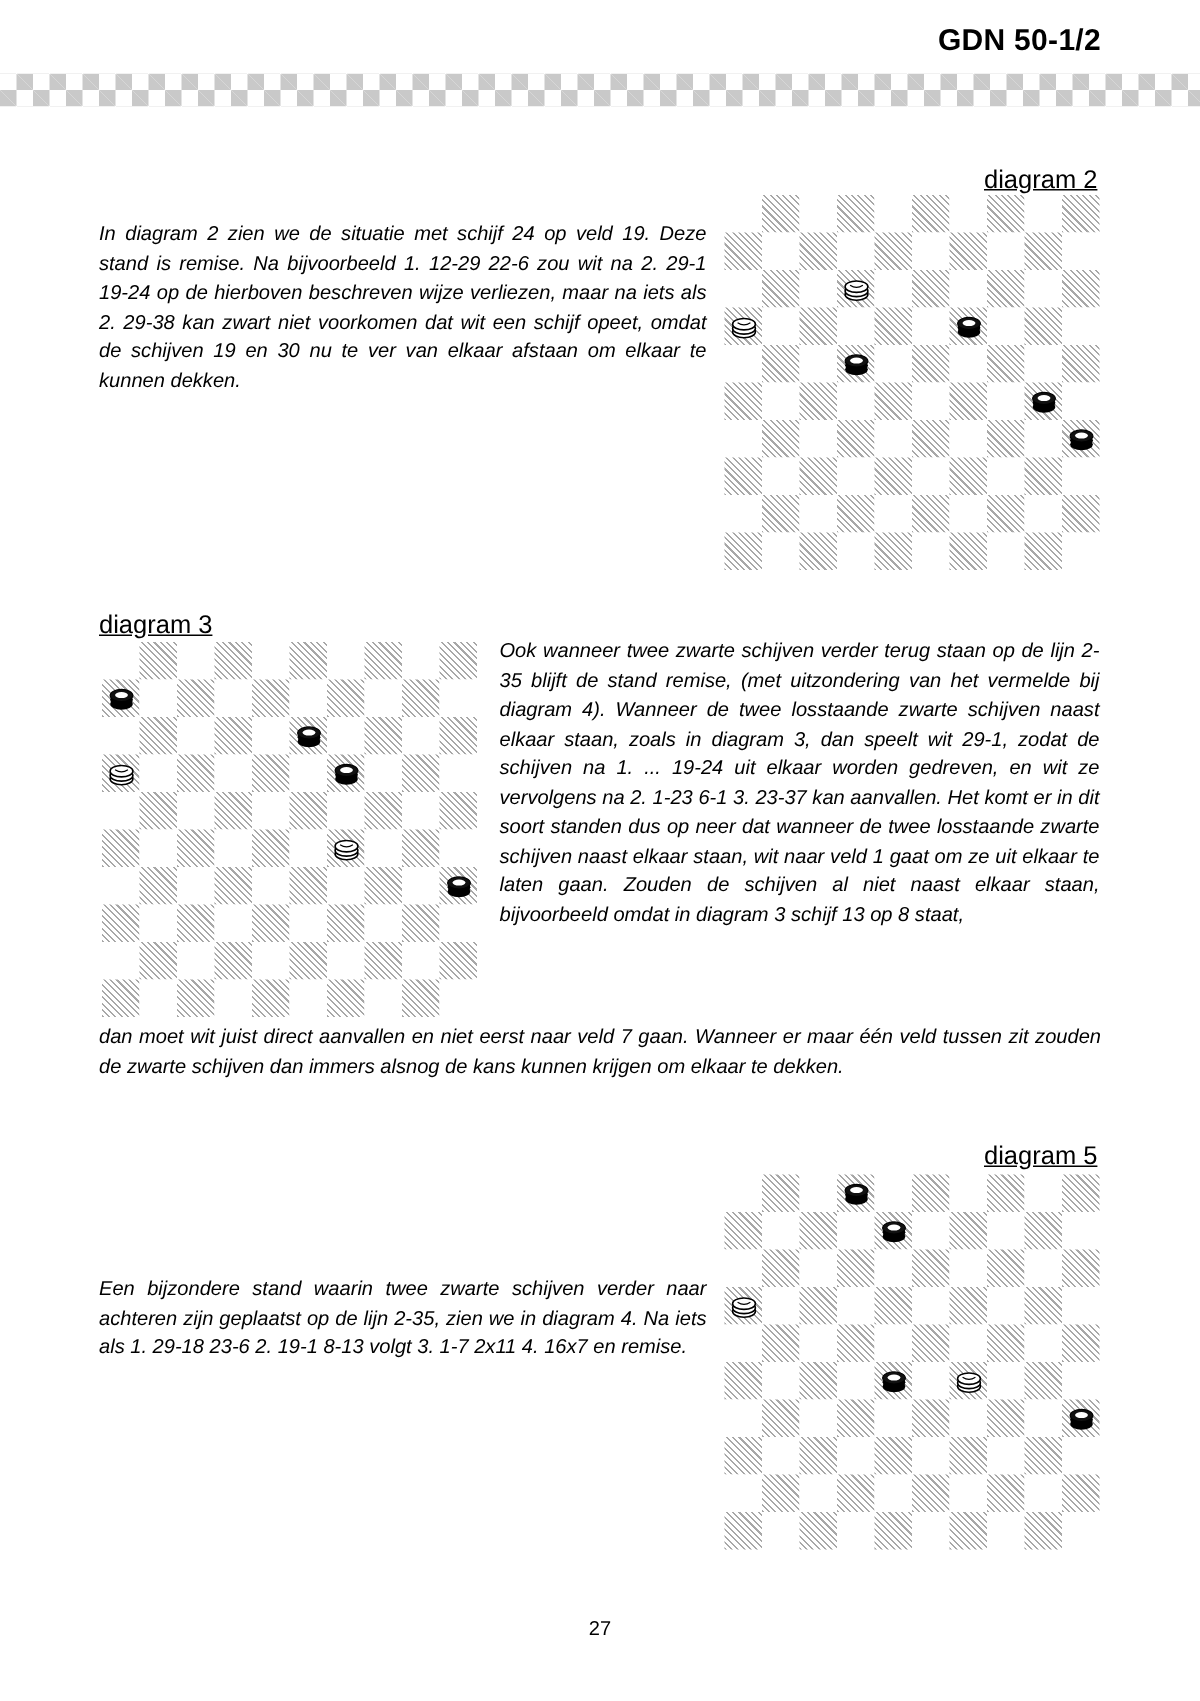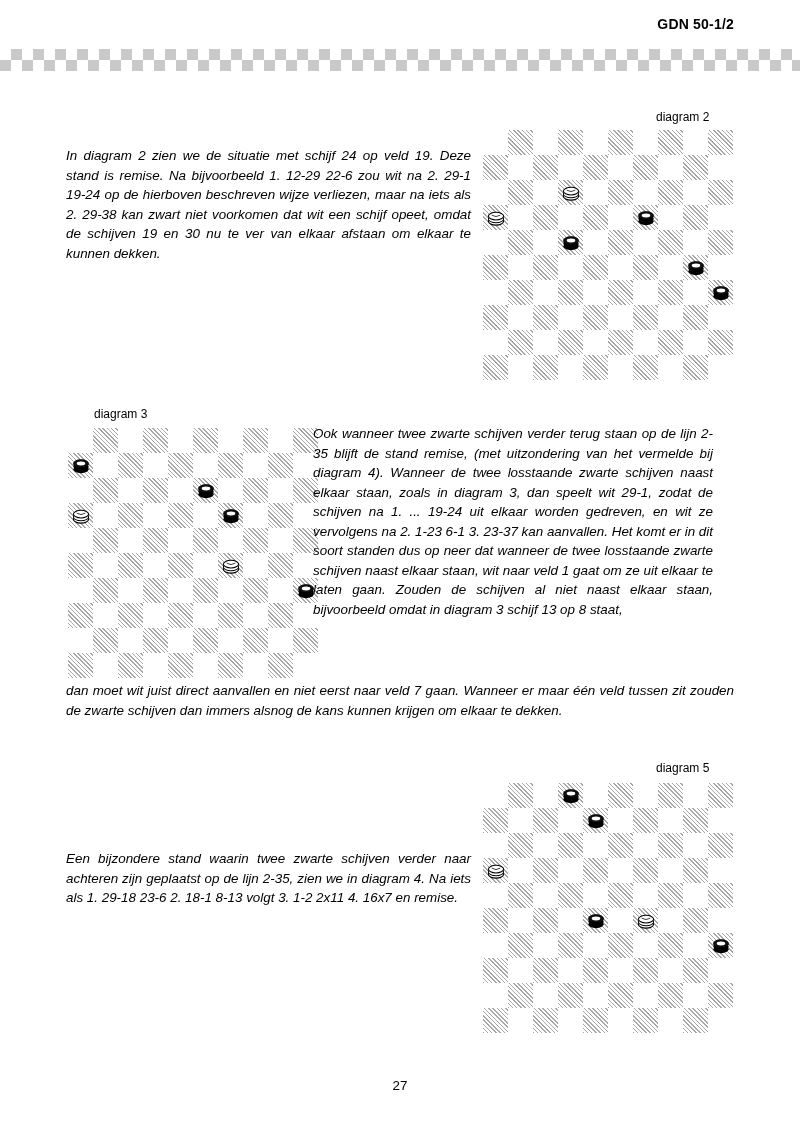--- a/index.html
+++ b/index.html
@@ -18,21 +18,21 @@
   .page-header {
     position: absolute;
     left: 0; top: 0;
     width: 800px;
     height: 70px;
   }
   .header-title {
     position: absolute;
     right: 66px;
     top: 16px;
-    font-size: 14px;
+    font-size: 20px;
     font-weight: bold;
     letter-spacing: 0.2px;
     font-family: "Liberation Sans", sans-serif;
   }
   .checker-rule {
     position: absolute;
     left: 0;
     top: 49px;
     width: 800px;
     height: 22px;
@@ -48,33 +48,34 @@
   .para {
     position: absolute;
     font-size: 13.4px;
     line-height: 19.5px;
     text-align: justify;
     text-justify: inter-word;
     font-family: "Liberation Sans", sans-serif;
     font-style: italic;
   }
   #para-diag2  { left: 66px;  top: 146px; width: 405px; }
-  #para-diag3  { left: 313px; top: 424px; width: 400px; }
+  #para-diag3  { left: 333px; top: 424px; width: 400px; }
   #para-full   { left: 66px;  top: 681px; width: 668px; }
   #para-diag4  { left: 66px;  top: 849px; width: 405px; }
 
   
   .caption {
     position: absolute;
-    font-size: 12px;
+    font-size: 17px;
     font-family: "Liberation Sans", sans-serif;
     white-space: nowrap;
+    text-decoration: underline;
   }
   #cap-diag2 { left: 656px; top: 110px; }
-  #cap-diag3 { left: 66px;  top: 407px; margin-left: 28px; }
+  #cap-diag3 { left: 66px;  top: 407px; }
   #cap-diag4 { left: 656px; top: 761px; }
 
   
   .board {
     position: absolute;
     width: 250px;
     height: 250px;
     background: #ffffff;
     display: grid;
     grid-template-columns: repeat(10, 25px);
@@ -602,15 +603,15 @@
     <div class="sq dark"></div>
     <div class="sq light"></div>
     <div class="sq dark"></div>
     <div class="sq light"></div>
     <div class="sq dark"></div>
     <div class="sq light"></div>
     <div class="sq dark"></div>
     <div class="sq light"></div>
   </div>
 
-<div class="para" id="para-diag4">Een bijzondere stand waarin twee zwarte schijven verder naar achteren zijn geplaatst op de lijn 2-35, zien we in diagram 4.  Na iets als 1. 29-18 23-6 2. 18-1 8-13 volgt 3. 1-2 2x11 4. 16x7 en remise.</div>
+<div class="para" id="para-diag4">Een bijzondere stand waarin twee zwarte schijven verder naar achteren zijn geplaatst op de lijn 2-35, zien we in diagram 4.  Na iets als 1. 29-18 23-6 2. 19-1 8-13 volgt 3. 1-7 2x11 4. 16x7 en remise.</div>
 
 <div class="page-number">27</div>
 
 </body></html>

